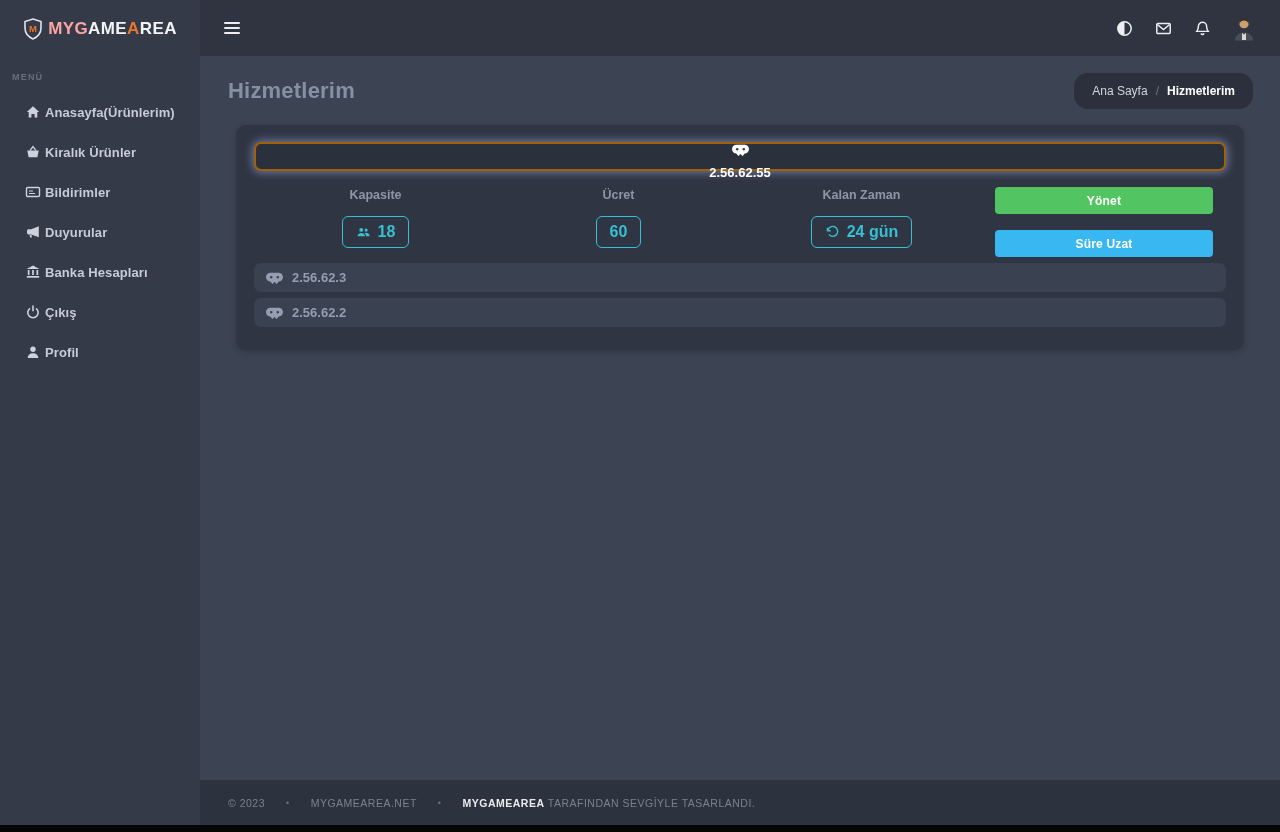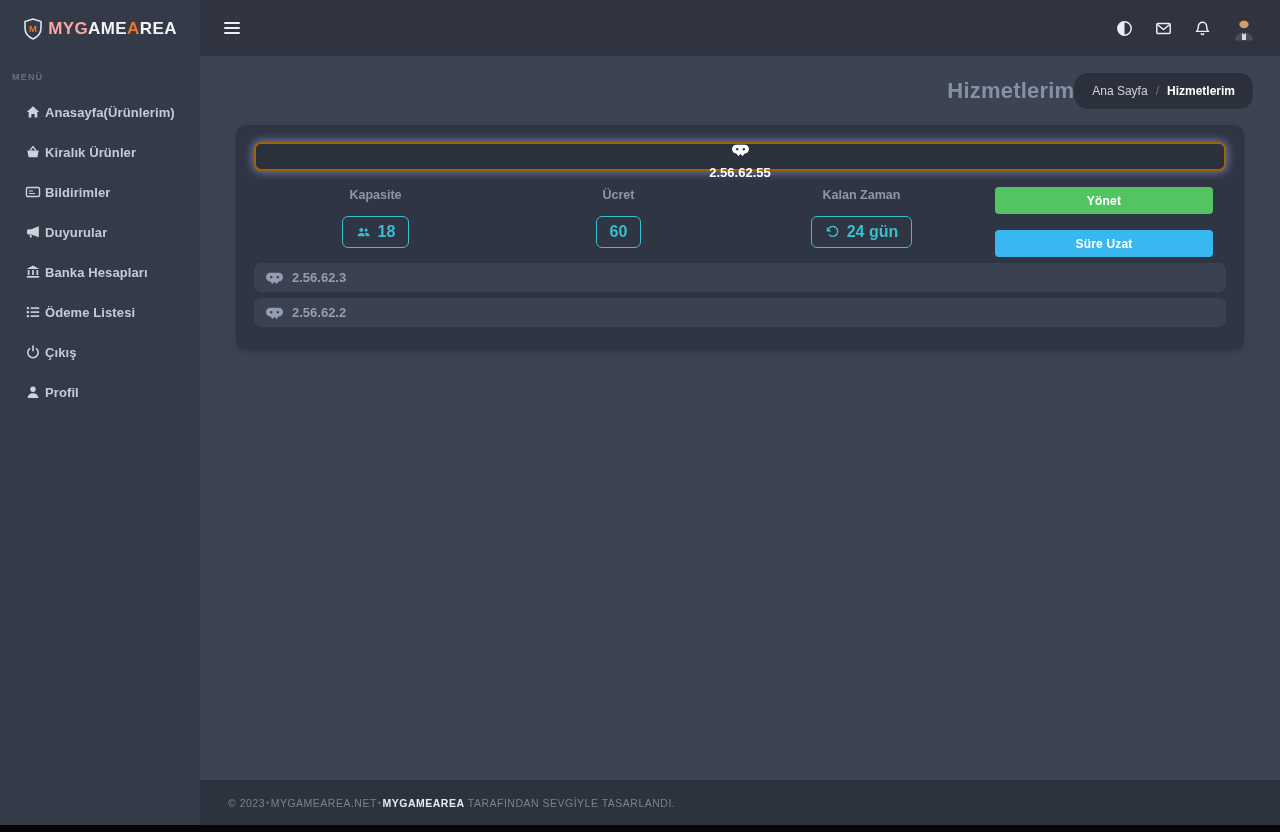--- a/index.html
+++ b/index.html
@@ -40,21 +40,21 @@
   .hamburger{width:16px;height:12px;display:flex;flex-direction:column;justify-content:space-between;cursor:pointer;}
   .hamburger span{display:block;height:2px;background:#eceef2;border-radius:1px;}
   .topbar-right{margin-left:auto;display:flex;align-items:center;gap:21px;}
   .tb-icon{width:18px;height:18px;color:#eceef2;cursor:pointer;display:flex;align-items:center;justify-content:center;}
   .tb-icon svg{width:17px;height:17px;}
   .avatar{width:24px;height:26px;cursor:pointer;display:flex;align-items:flex-end;}
 
   .content{flex:1;background:var(--content-bg);overflow:hidden;}
 
   
-  .page-header{display:flex;align-items:center;justify-content:flex-end;margin:17px 27px 0 28px;}
+  .page-header{display:flex;align-items:center;justify-content:space-between;margin:17px 27px 0 28px;}
   .page-title{font-size:22px;font-weight:700;color:#8590a3;letter-spacing:.2px;}
   .breadcrumb{background:var(--pill-bg);border-radius:14px;padding:11px 18px;display:flex;align-items:center;gap:8px;font-size:12px;}
   .bc-home{color:#cfd4dd;cursor:pointer;}
   .bc-sep{color:#6b7484;}
   .bc-current{color:#ffffff;font-weight:600;}
 
   
   .card{margin:16px 36px 0 36px;background:var(--card-bg);border-radius:10px;padding:17px 18px 23px 18px;box-shadow:0 2px 6px rgba(0,0,0,.18);}
   .svc-header{height:29px;border-radius:7px;display:flex;align-items:center;gap:9px;padding:0 12px;font-size:13px;font-weight:700;cursor:pointer;}
   .svc-header .gp-icon{width:17px;height:14px;display:flex;align-items:center;}
@@ -66,21 +66,21 @@
   .stat-col{display:flex;flex-direction:column;align-items:center;}
   .stat-label{margin-top:9px;font-size:12.5px;font-weight:600;color:#8e96a6;}
   .stat-chip{margin-top:14px;display:inline-flex;align-items:center;gap:7px;border:1px solid var(--accent-teal);color:var(--accent-teal);border-radius:6px;padding:6px 13px;font-size:16px;font-weight:700;min-height:29px;}
   .stat-chip svg{width:15px;height:15px;}
   .actions-col{display:flex;flex-direction:column;gap:16px;padding:8px 13px 0 12px;}
   .btn{border:none;border-radius:4px;height:27px;font-family:"Liberation Sans",sans-serif;font-size:12px;font-weight:700;color:#ffffff;cursor:pointer;letter-spacing:.2px;}
   .btn-manage{background:var(--accent-green);}
   .btn-extend{background:var(--accent-blue);}
 
   
-  .footer{height:45px;background:var(--footer-bg);display:flex;align-items:center;padding:0 28px;gap:1px;font-size:10.5px;letter-spacing:.5px;color:#79828f;}
+  .footer{height:45px;background:var(--footer-bg);display:flex;align-items:center;padding:0 28px;gap:21px;font-size:10.5px;letter-spacing:.5px;color:#79828f;}
   .footer .dot{font-size:9px;color:#6a7380;}
   .footer .brand{color:#e8eaee;font-weight:700;}
   .footer .site{cursor:pointer;}
   svg{display:block;}
 </style>
 </head>
 <body>
 
 <div class="app">
 
@@ -137,33 +137,20 @@
         <span class="icon">
           <svg viewBox="0 0 16 16" fill="currentColor">
               <path d="M8 1.6 14.4 5H1.6Z"></path>
               <rect x="2.8" y="6" width="1.7" height="5"></rect>
               <rect x="7.15" y="6" width="1.7" height="5"></rect>
               <rect x="11.5" y="6" width="1.7" height="5"></rect>
               <rect x="1.8" y="12" width="12.4" height="1.7"></rect>
             </svg>
         </span>
         <span class="label">Banka Hesapları</span>
-      </div>
-      <div class="nav-item">
-        <span class="icon">
-          <svg viewBox="0 0 16 16" fill="currentColor">
-              <rect x="1.8" y="3" width="2.2" height="2.2" rx=".4"></rect>
-              <rect x="5.6" y="3.3" width="8.6" height="1.6"></rect>
-              <rect x="1.8" y="7" width="2.2" height="2.2" rx=".4"></rect>
-              <rect x="5.6" y="7.3" width="8.6" height="1.6"></rect>
-              <rect x="1.8" y="11" width="2.2" height="2.2" rx=".4"></rect>
-              <rect x="5.6" y="11.3" width="8.6" height="1.6"></rect>
-            </svg>
-        </span>
-        <span class="label">Ödeme Listesi</span>
       </div>
       <div class="nav-item">
         <span class="icon">
           <svg viewBox="0 0 16 16" fill="none" stroke="currentColor" stroke-width="1.6">
               <path d="M5.1 4.3a5.2 5.2 0 1 0 5.8 0"></path>
               <path d="M8 1.6v5.6"></path>
             </svg>
         </span>
         <span class="label">Çıkış</span>
       </div>

